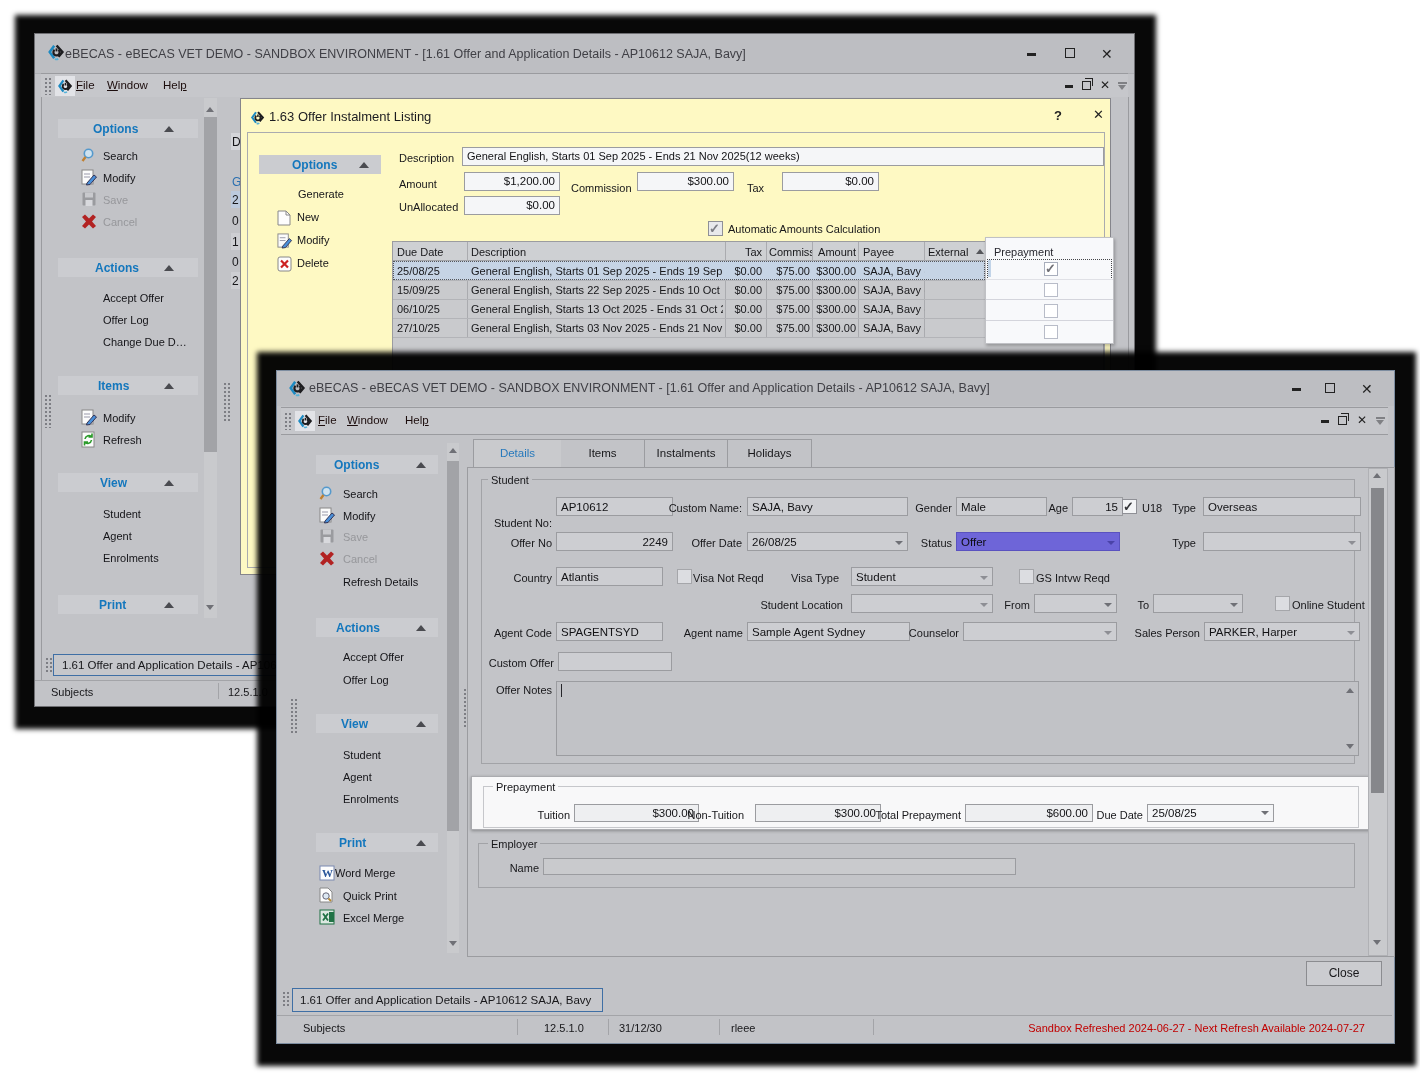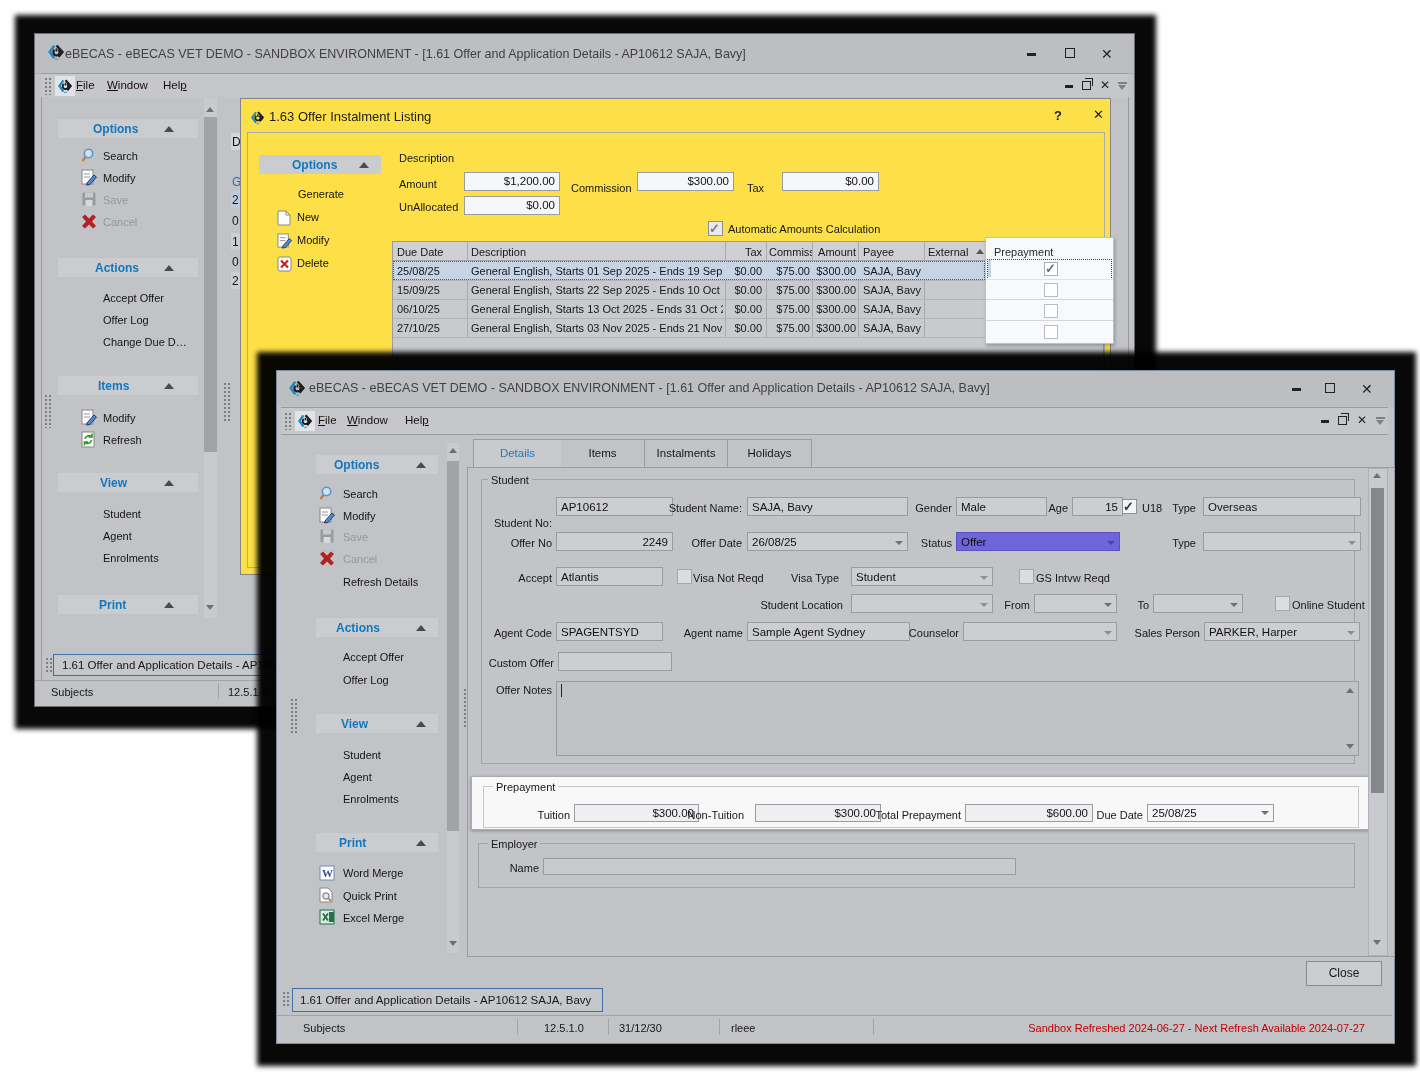--- a/index.html
+++ b/index.html
@@ -153,21 +153,21 @@
       <div class="abs" style="left:14px;top:94px;width:12px;height:17px;background:#bccadd;"></div>
       <div class="abs" style="left:15px;top:96px;font-size:12px;color:#17171a;">2</div>
       <div class="abs" style="left:15px;top:117px;font-size:12px;color:#17171a;">0</div>
       <div class="abs" style="left:14px;top:136px;width:12px;height:17px;background:#cdced2;"></div>
       <div class="abs" style="left:15px;top:138px;font-size:12px;color:#17171a;">1</div>
       <div class="abs" style="left:15px;top:158px;font-size:12px;color:#17171a;">0</div>
       <div class="abs" style="left:14px;top:175px;width:12px;height:17px;background:#cdced2;"></div>
       <div class="abs" style="left:15px;top:177px;font-size:12px;color:#17171a;">2</div>
     </div>
 
-    <div class="abs" style="left:198px;top:1px;width:869px;height:475px;background:#fde047;border:1px solid #85858b;">
+    <div class="abs" style="left:198px;top:1px;width:869px;height:475px;background:#fef9c3;border:1px solid #85858b;">
       <svg class="abs" style="left:9px;top:11px;" width="15" height="15" viewBox="0 0 18 18">
           <g fill="none">
             <path d="M7.2 2.7 L2.7 9 L7.2 15.3" stroke="#1d8ac2" stroke-width="2.5"></path>
             <path d="M8 15.9 Q9.6 16.9 11.2 15.7" stroke="#55b2d8" stroke-width="1.8"></path>
             <path d="M9.6 2.5 L15.4 9 L11.5 13.7" stroke="#1d1d20" stroke-width="2.5"></path>
             <path d="M7.6 6.9 A3.1 3.1 0 1 0 11.4 6.9" stroke="#1d1d20" stroke-width="2.2"></path>
             <path d="M9.5 5.4 L9.5 8.4" stroke="#1d1d20" stroke-width="1.8"></path>
           </g>
         </svg>
       <div class="abs" style="left:28px;top:10px;font-size:13px;color:#1c1c20;">1.63 Offer Instalment Listing</div>
@@ -191,20 +191,21 @@
           <path d="M6 14 L13 6 L15.5 8 L9 15.5 L5.5 16Z" fill="#4a90d9" stroke="#335"></path>
         </svg>
       <div class="item" style="left:56px;top:135px;">Modify</div>
       <svg class="abs" style="left:36px;top:157px;" width="15" height="16" viewBox="0 0 15 16">
           <rect x="1" y="1" width="13" height="14" rx="2" fill="#fdfdfd" stroke="#888"></rect>
           <path d="M4 4.5 L11 11.5 M11 4.5 L4 11.5" stroke="#c22" stroke-width="2.2"></path>
         </svg>
       <div class="item" style="left:56px;top:158px;">Delete</div>
 
       <div class="lbl" style="left:158px;top:52px;">Description</div>
+      <div class="box" style="left:221px;top:48px;width:632px;height:17px;background:#f5f6f8;line-height:17px;font-size:11px;">General English, Starts 01 Sep 2025 - Ends 21 Nov 2025(12 weeks)</div>
       <div class="lbl" style="left:158px;top:78px;">Amount</div>
       <div class="box rt" style="left:223px;top:73px;width:86px;height:17px;background:#f5f6f8;line-height:17px;">$1,200.00</div>
       <div class="lbl" style="left:330px;top:82px;">Commission</div>
       <div class="box rt" style="left:396px;top:73px;width:87px;height:17px;background:#f5f6f8;line-height:17px;">$300.00</div>
       <div class="lbl" style="left:506px;top:82px;">Tax</div>
       <div class="box rt" style="left:541px;top:73px;width:87px;height:17px;background:#f5f6f8;line-height:17px;">$0.00</div>
       <div class="lbl" style="left:158px;top:101px;">UnAllocated</div>
       <div class="box rt" style="left:223px;top:97px;width:86px;height:17px;background:#f5f6f8;line-height:17px;">$0.00</div>
       <div class="cb gray" style="left:467px;top:122px;"></div>
       <div class="chk" style="left:468px;top:123px;color:#7d7e84;">✓</div>
@@ -363,21 +364,21 @@
   <div class="item" style="left:66px;top:378px;">Student</div>
   <div class="item" style="left:66px;top:400px;">Agent</div>
   <div class="item" style="left:66px;top:422px;">Enrolments</div>
   <div class="hband" style="left:39px;top:462px;width:122px;"></div>
   <div class="hdr" style="left:62px;top:465px;">Print</div>
   <div class="tri" style="left:139px;top:469px;"></div>
   <svg class="abs" style="left:42px;top:494px;" width="16" height="16" viewBox="0 0 16 16">
       <rect x="1" y="1" width="14" height="14" fill="#fdfdfd" stroke="#7a8ab2"></rect>
       <text x="3" y="12" font-size="11" font-weight="bold" fill="#2b579a" font-family="Liberation Serif">W</text>
     </svg>
-  <div class="item" style="left:66px;top:496px;">Word Merge</div>
+  <div class="item" style="left:58px;top:496px;">Word Merge</div>
   <svg class="abs" style="left:42px;top:516px;" width="16" height="16" viewBox="0 0 16 16">
       <path d="M1 1 H9 L13 5 V15 H1 Z" fill="#fdfdfd" stroke="#888"></path>
       <circle cx="7" cy="9" r="3.2" fill="#dde8f2" stroke="#667"></circle>
       <line x1="9.5" y1="11.5" x2="12" y2="14" stroke="#b58830" stroke-width="1.8"></line>
     </svg>
   <div class="item" style="left:66px;top:519px;">Quick Print</div>
   <svg class="abs" style="left:42px;top:538px;" width="16" height="16" viewBox="0 0 16 16">
       <rect x="1" y="1" width="14" height="14" fill="#fdfdfd" stroke="#1f7244"></rect>
       <rect x="1" y="1" width="14" height="14" fill="#217346" opacity="0.15"></rect>
       <path d="M4 4.5 L9 11.5 M9 4.5 L4 11.5" stroke="#1f7244" stroke-width="1.8"></path>
@@ -396,42 +397,42 @@
   <div class="abs" style="left:284px;top:68px;width:83px;height:28px;background:#c2c3c7;border:1px solid #9b9ca0;border-left:none;border-bottom:none;font-size:11.5px;color:#17171a;text-align:center;line-height:27px;">Items</div>
   <div class="abs" style="left:368px;top:68px;width:82px;height:28px;background:#c2c3c7;border:1px solid #9b9ca0;border-left:none;border-bottom:none;font-size:11.5px;color:#17171a;text-align:center;line-height:27px;">Instalments</div>
   <div class="abs" style="left:451px;top:68px;width:83px;height:28px;background:#c2c3c7;border:1px solid #9b9ca0;border-left:none;border-bottom:none;font-size:11.5px;color:#17171a;text-align:center;line-height:27px;">Holidays</div>
 
   <div class="abs" style="left:190px;top:96px;width:926px;height:488px;background:#c3c4c8;border:1px solid #9b9ca0;">
 
     <div class="gb" style="left:13px;top:11px;width:872px;height:283px;"></div>
     <div class="lbl" style="left:20px;top:5px;background:#c3c4c8;padding:0 3px;">Student</div>
     <div class="lbl rt" style="left:0px;top:33px;width:84px;margin-top:15px;">Student No:</div>
     <div class="box" style="left:88px;top:29px;width:107px;height:17px;">AP10612</div>
-    <div class="lbl rt" style="left:180px;top:33px;width:94px;">Student Name:</div>
+    <div class="lbl rt" style="left:180px;top:33px;width:94px;">Custom Name:</div>
     <div class="box" style="left:279px;top:29px;width:151px;height:17px;">SAJA, Bavy</div>
     <div class="lbl rt" style="left:420px;top:33px;width:64px;">Gender</div>
     <div class="box" style="left:488px;top:29px;width:81px;height:17px;">Male</div>
     <div class="lbl rt" style="left:556px;top:33px;width:44px;">Age</div>
     <div class="box rt" style="left:604px;top:29px;width:41px;height:17px;">15</div>
     <div class="cb" style="left:654px;top:31px;"></div>
     <div class="chk" style="left:655px;top:32px;">✓</div>
     <div class="lbl" style="left:674px;top:33px;">U18</div>
     <div class="lbl rt" style="left:670px;top:33px;width:58px;">Type</div>
     <div class="box" style="left:735px;top:29px;width:148px;height:17px;">Overseas</div>
     <div class="lbl rt" style="left:0px;top:68px;width:84px;">Offer No</div>
     <div class="box rt" style="left:88px;top:64px;width:107px;height:17px;">2249</div>
     <div class="lbl rt" style="left:180px;top:68px;width:94px;">Offer Date</div>
     <div class="box combo" style="left:279px;top:64px;width:151px;height:17px;">26/08/25<div class="arr"></div></div>
     <div class="lbl rt" style="left:420px;top:68px;width:64px;">Status</div>
     <div class="box combo" style="left:488px;top:64px;width:154px;height:17px;background:#6e65d8;border-color:#5a52c0;color:#0d0d12;">Offer<div class="arr" style="border-top-color:#4a43a8;"></div></div>
     <div class="lbl rt" style="left:670px;top:68px;width:58px;">Type</div>
     <div class="box combo" style="left:735px;top:64px;width:148px;height:17px;">
         <div class="arr arr2"></div>
       </div>
-    <div class="lbl rt" style="left:0px;top:103px;width:84px;">Accept</div>
+    <div class="lbl rt" style="left:0px;top:103px;width:84px;">Country</div>
     <div class="box" style="left:88px;top:99px;width:97px;height:17px;">Atlantis</div>
     <div class="cb" style="left:209px;top:101px;background:#dcdde1;border-color:#a5a6aa;"></div>
     <div class="lbl" style="left:225px;top:103px;">Visa Not Reqd</div>
     <div class="lbl rt" style="left:302px;top:103px;width:69px;text-align:right;">Visa Type</div>
     <div class="box combo" style="left:383px;top:99px;width:132px;height:17px;">Student<div class="arr arr2"></div></div>
     <div class="cb" style="left:551px;top:101px;background:#dcdde1;border-color:#a5a6aa;"></div>
     <div class="lbl" style="left:568px;top:103px;">GS Intvw Reqd</div>
     <div class="lbl rt" style="left:280px;top:130px;width:95px;">Student Location</div>
     <div class="box combo" style="left:383px;top:126px;width:132px;height:17px;">
         <div class="arr arr2"></div>

